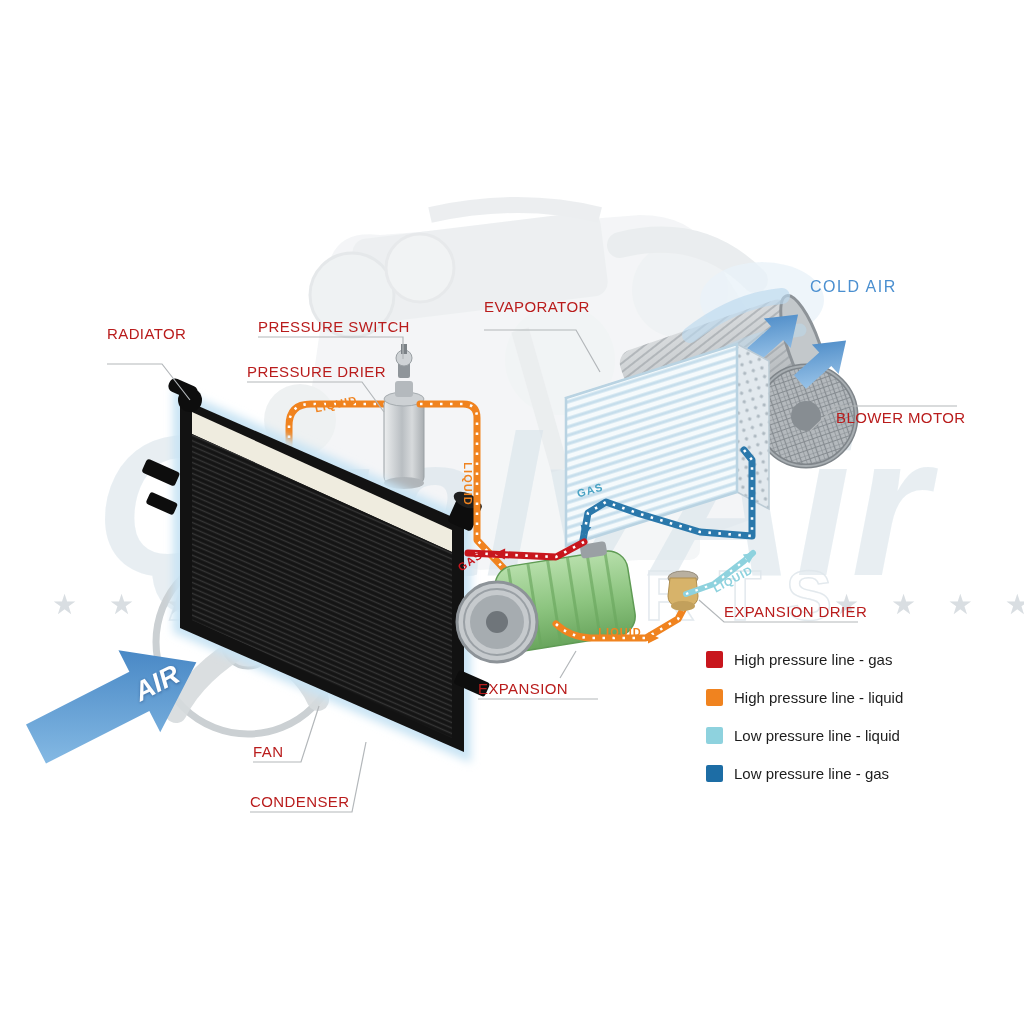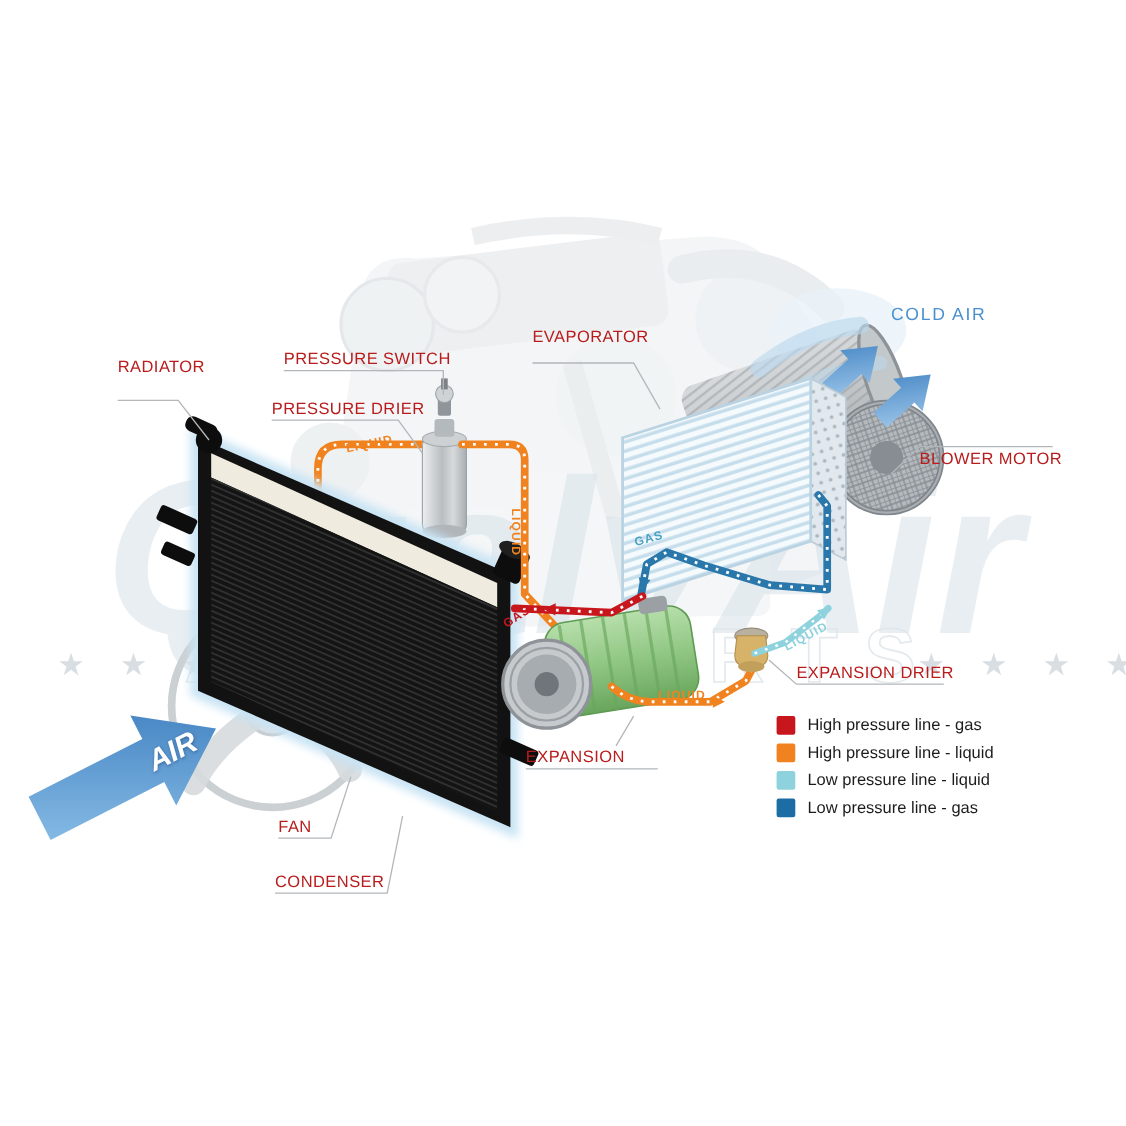--- a/index.html
+++ b/index.html
@@ -16,21 +16,21 @@
   }
   .coldair{
     position:absolute;left:810px;top:278px;font-size:16px;font-weight:normal;color:#4a8fd0;
     letter-spacing:1.5px;white-space:nowrap;
   }
   .airtext{
     position:absolute;left:120px;top:668px;width:74px;text-align:center;
     font-size:27px;font-weight:bold;font-style:italic;color:#ffffff;
     transform:rotate(-27deg);text-shadow:0 1px 3px rgba(10,40,90,.45);
   }
-  .legend{position:absolute;left:706px;top:651px;display:flex;flex-direction:column;gap:8px;}
+  .legend{position:absolute;left:706px;top:651px;display:flex;flex-direction:column;gap:21px;}
   .legend-row{display:flex;align-items:center;gap:11px;}
   .swatch{width:17px;height:17px;border-radius:2px;flex:0 0 auto;}
   .legend-label{font-size:15px;color:#1c1c1c;white-space:nowrap;}
 </style>
 </head>
 <body>
 
 <div class="stage">
 
 <svg width="1024" height="1024" viewBox="0 0 1024 1024">

